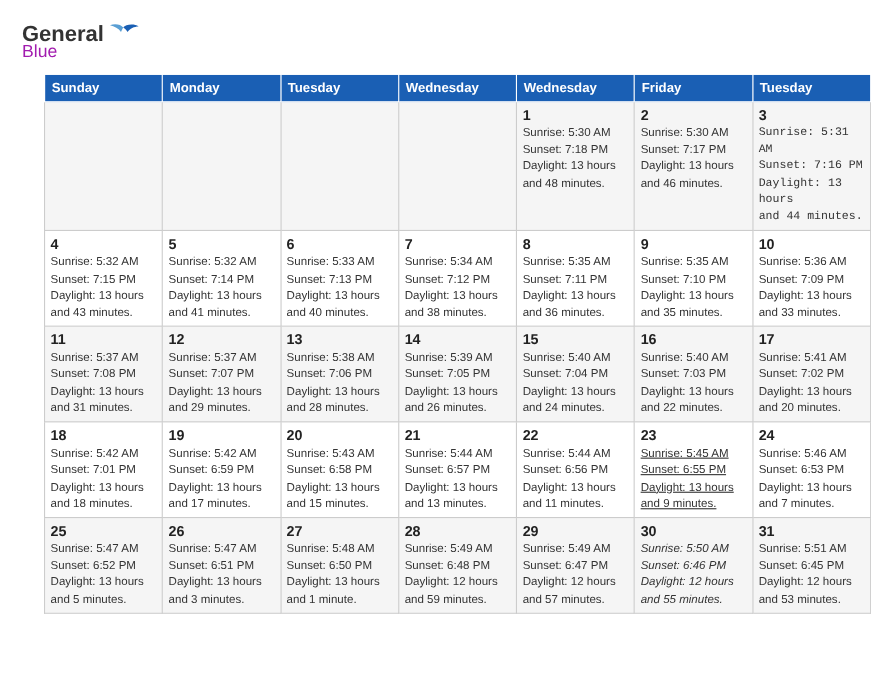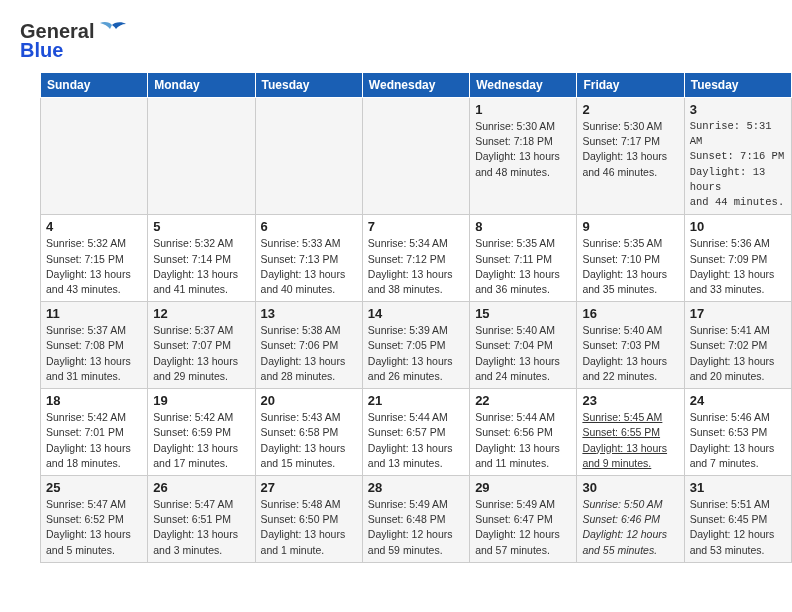--- a/index.html
+++ b/index.html
@@ -89,21 +89,21 @@
 
 <div class="header">
   <div class="logo">
     <div class="logo-row">
       <span style="font-size:20px;font-weight:bold;color:#333;">General</span>
       <svg width="32" height="22" viewBox="0 0 32 22">
         <path d="M16 4 C18 1, 26 0, 30 3 C26 3, 22 5, 20 8 C18 5, 16 4, 16 4Z" fill="#1a5fb4"></path>
         <path d="M16 4 C14 1, 8 0, 4 2 C8 3, 12 5, 14 8 C15 6, 16 4, 16 4Z" fill="#5a9fd4"></path>
       </svg>
     </div>
-    <span style="font-size:20px;font-weight:bold;color:#1d4ed8;margin-top:-4px;">Blue</span>
+    <span style="font-size:16px;font-weight:normal;color:#a21caf;margin-top:-4px;">Blue</span>
   </div>
   <div class="title-block">
     <div class="month-title"></div>
     <div class="location"></div>
   </div>
 </div>
 
 <table>
   <thead>
     <tr>

